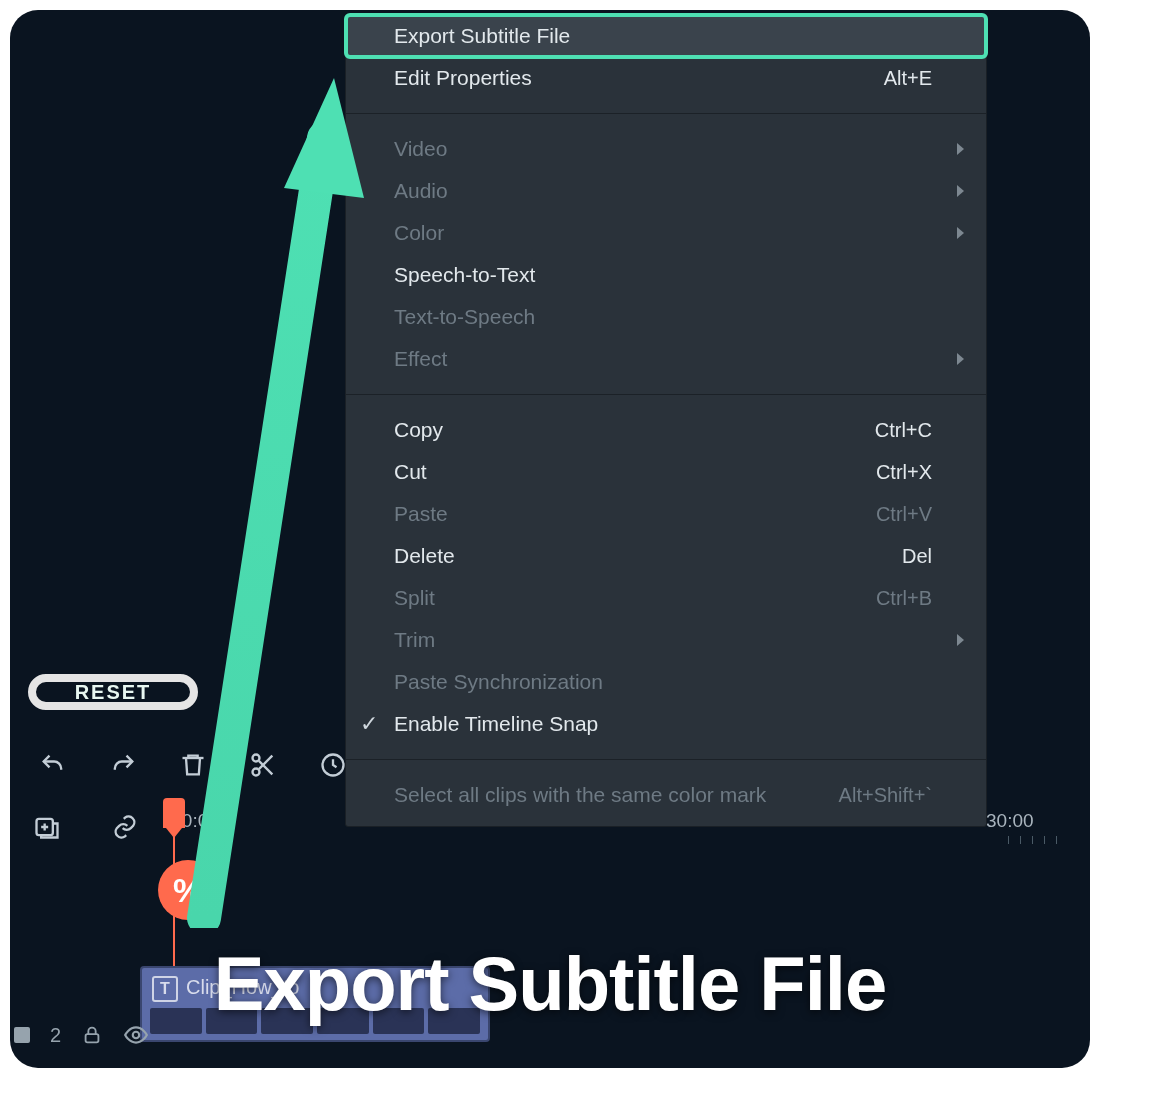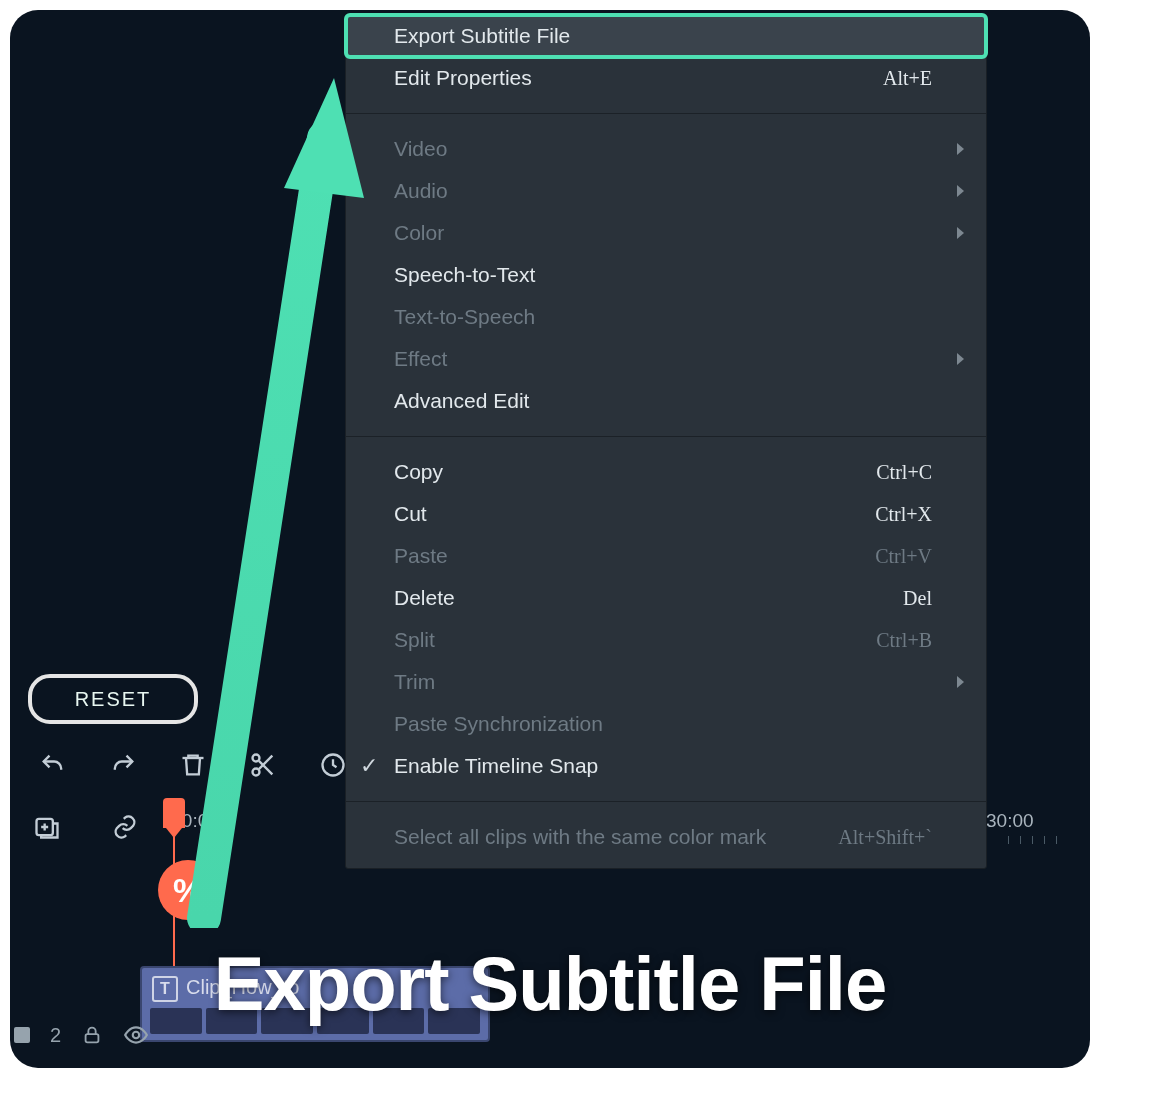--- a/index.html
+++ b/index.html
@@ -17,27 +17,27 @@
     height: 1058px;
     background: #0a1420;
     border-radius: 28px;
     overflow: hidden;
   }
 
   
   .reset-btn {
     position: absolute;
     left: 18px; top: 664px;
-    width: 170px; height: 50px;
-    border: 4px solid #e5e5e5;
+    width: 170px; height: 36px;
+    border: 8px solid #e5e5e5;
     border-radius: 22px;
     color: #e8f7f1;
     font-size: 20px;
     letter-spacing: 2px;
-    font-weight: 400;
+    font-weight: 700;
     display: flex; align-items: center; justify-content: center;
     background: transparent;
   }
 
   
   .toolbar {
     position: absolute;
     left: 26px; top: 738px;
     display: flex; gap: 36px;
     color: #b9c3cc;
@@ -150,21 +150,21 @@
   }
   .menu .item {
     display:flex; align-items:center;
     height: 42px;
     padding: 0 54px 0 48px;
     color: #e2e8ec;
     font-size: 21px;
     position: relative;
   }
   .menu .item.disabled { color:#6e7a84; }
-  .menu .item .sc { margin-left:auto; font-size:20px;font-family:Liberation Serif, serif; }
+  .menu .item .sc { margin-left:auto; font-size:20px; }
   .menu .item.sub::after {
     content:""; position:absolute; right:22px; top:50%;
     width:0;height:0; transform:translateY(-50%);
     border-top:6px solid transparent; border-bottom:6px solid transparent;
     border-left:7px solid #7d8891;
   }
   .menu .item.highlight {
     background:#3a434c;
     outline: 4px solid #4ee0b3;
     outline-offset: -2px;
@@ -321,23 +321,20 @@
       </div>
       <div class="item">
         <span>Speech-to-Text</span>
       </div>
       <div class="item disabled">
         <span>Text-to-Speech</span>
       </div>
       <div class="item disabled sub">
         <span>Effect</span>
       </div>
-      <div class="item">
-        <span>Advanced Edit</span>
-      </div>
       <div class="sep"></div>
       <div class="item">
         <span>Copy</span>
         <span class="sc">Ctrl+C</span>
       </div>
       <div class="item">
         <span>Cut</span>
         <span class="sc">Ctrl+X</span>
       </div>
       <div class="item disabled">

